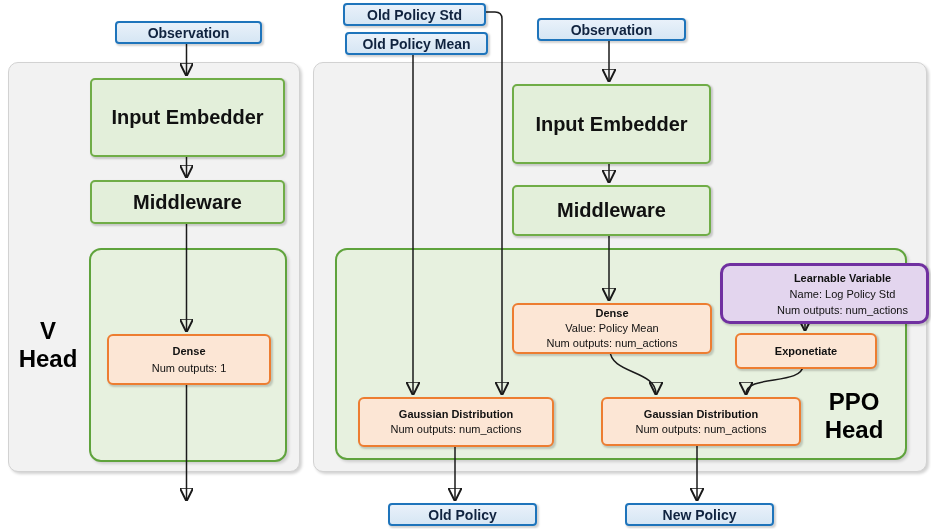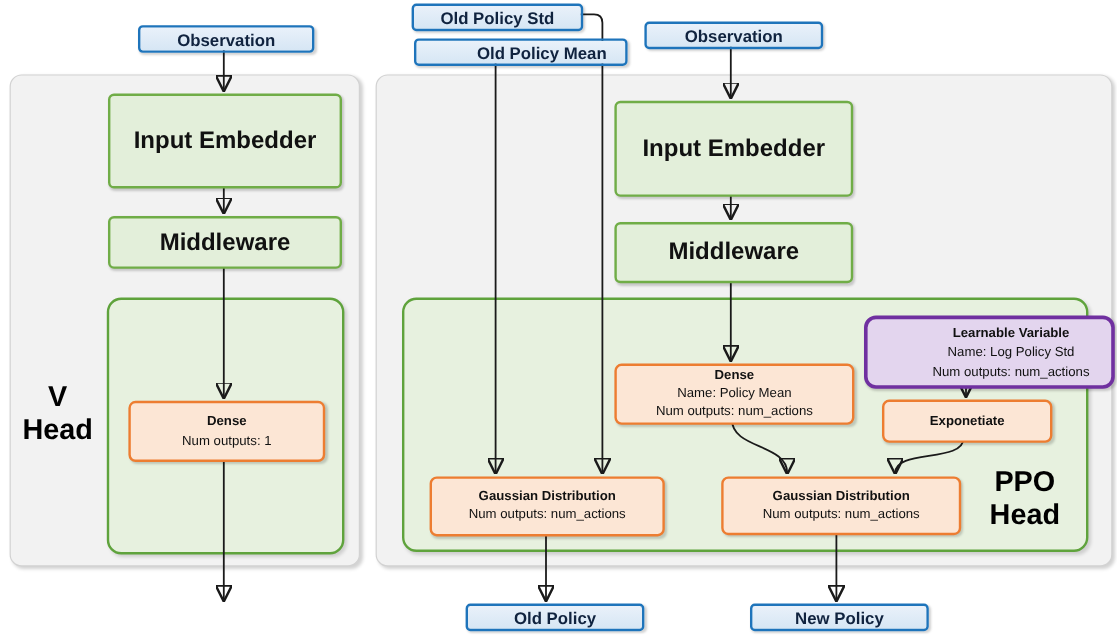--- a/index.html
+++ b/index.html
@@ -100,39 +100,39 @@
   <div class="head-label" style="left:10px;top:310px;width:76px;height:70px;">
     <span>V</span>
     <span>Head</span>
   </div>
 
 
   <div class="node blue-box" style="left:343px;top:3px;width:139px;height:19px;">
     <span>Old Policy Std</span>
   </div>
 
-  <div class="node blue-box" style="left:345px;top:32px;width:139px;height:19px;padding-left:35px;">
+  <div class="node blue-box" style="left:345px;top:32px;width:139px;height:19px;">
     <span>Old Policy Mean</span>
   </div>
 
   <div class="node blue-box" style="left:537px;top:18px;width:145px;height:19px;">
     <span>Observation</span>
   </div>
 
   <div class="node green-box" style="left:512px;top:84px;width:195px;height:76px;">
     <span>Input Embedder</span>
   </div>
 
   <div class="node green-box" style="left:512px;top:185px;width:195px;height:47px;">
     <span>Middleware</span>
   </div>
 
   <div class="node orange-box" style="left:512px;top:303px;width:196px;height:47px;">
     <span class="title">Dense</span>
-    <span>Name: Policy Mean</span>
+    <span>Value: Policy Mean</span>
     <span>Num outputs: num_actions</span>
   </div>
 
   <div class="node purple-box" style="left:720px;top:263px;width:167px;height:55px;">
     <span class="title">Learnable Variable</span>
     <span>Name: Log Policy Std</span>
     <span>Num outputs: num_actions</span>
   </div>
 
   <div class="node orange-box" style="left:735px;top:333px;width:138px;height:32px;font-weight:bold;">

